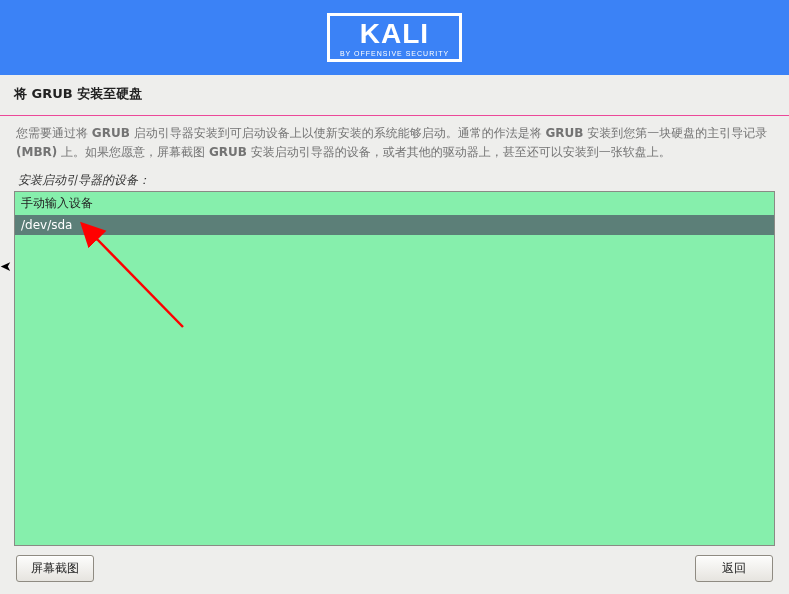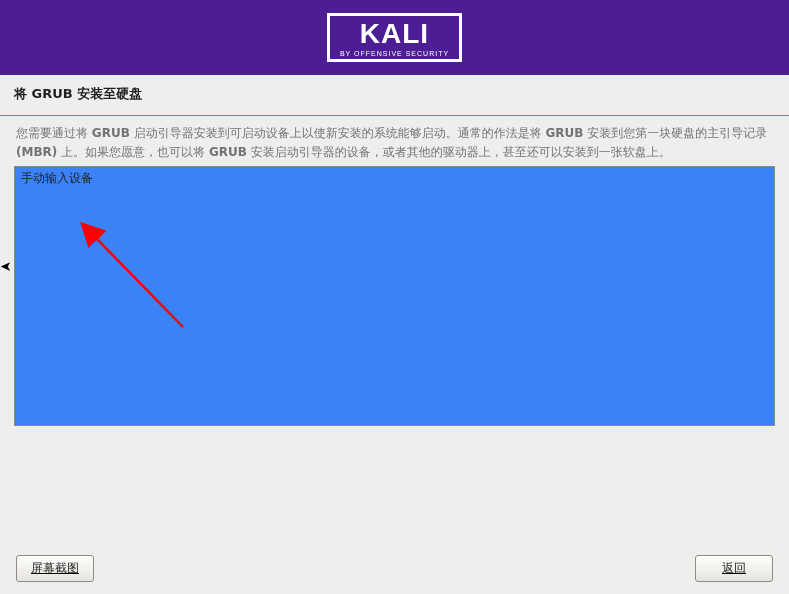--- a/index.html
+++ b/index.html
@@ -5,21 +5,21 @@
   html, body {
     margin: 0;
     padding: 0;
     width: 789px;
     height: 594px;
     font-family: "DejaVu Sans", "WenQuanYi Micro Hei", sans-serif;
     background: #eeeeec;
     overflow: hidden;
   }
   .header {
-    background: #4c1d95;
+    background: #3b82f6;
     height: 75px;
     display: flex;
     align-items: center;
     justify-content: center;
   }
   .kali-box {
     border: 3px solid #fff;
     padding: 4px 10px 2px 10px;
     text-align: center;
     line-height: 1;
@@ -56,22 +56,22 @@
   }
   .desc .b { font-weight: 700; }
   .field-label {
     font-size: 12px;
     font-style: italic;
     color: #333;
     margin: 6px 0 2px 4px;
   }
   .list-frame {
     border: 1px solid #8a8a85;
-    background: #3b82f6;
-    height: 260px;
+    background: #86efac;
+    height: 355px;
     box-sizing: border-box;
     overflow: hidden;
     position: relative;
   }
   .list-wrapper {
     padding: 0;
   }
   .list-item {
     font-size: 12px;
     padding: 3px 6px;
@@ -85,21 +85,20 @@
   }
   .bottom-bar {
     position: absolute;
     left: 0;
     right: 0;
     bottom: 0;
     padding: 10px 16px 12px 16px;
     display: flex;
     justify-content: space-between;
     align-items: center;
-    text-decoration: underline;
   }
   .btn {
     background: linear-gradient(#fdfdfc, #e6e4df);
     border: 1px solid #8f8b82;
     border-radius: 3px;
     font-size: 12px;
     padding: 4px 0;
     min-width: 76px;
     text-align: center;
     cursor: pointer;
@@ -133,25 +132,27 @@
     <div class="kali-word">KALI</div>
     <div class="kali-sub">BY OFFENSIVE SECURITY</div>
   </div>
 </div>
 
 <div class="title-bar">将 GRUB 安装至硬盘</div>
 
 <div class="content">
   <div class="desc">
     <span>您需要通过将 </span><span class="b">GRUB</span><span> 启动引导器安装到可启动设备上以使新安装的系统能够启动。通常的作法是将 </span><span class="b">GRUB</span><span> 安装到您第一块硬盘的主引导记录 </span><br>
-    <span class="b">(MBR)</span><span> 上。如果您愿意，也可以将 </span><span class="b">GRUB</span><span> 安装启动引导器的设备，或者其他的驱动器上，甚至还可以安装到一张软盘上。</span>
+    <span class="b">(MBR)</span><span> 上。如果您愿意，屏幕截图 </span><span class="b">GRUB</span><span> 安装启动引导器的设备，或者其他的驱动器上，甚至还可以安装到一张软盘上。</span>
   </div>
+  <div class="field-label">安装启动引导器的设备：</div>
   <div class="list-frame">
     <div class="list-wrapper">
       <div class="list-item">手动输入设备</div>
+      <div class="list-item selected">/dev/sda</div>
     </div>
   </div>
 </div>
 
 <div class="bottom-bar">
   <div class="btn">屏幕截图</div>
   <div class="btn-group">
     <div class="btn">返回</div>
   </div>
 </div>

